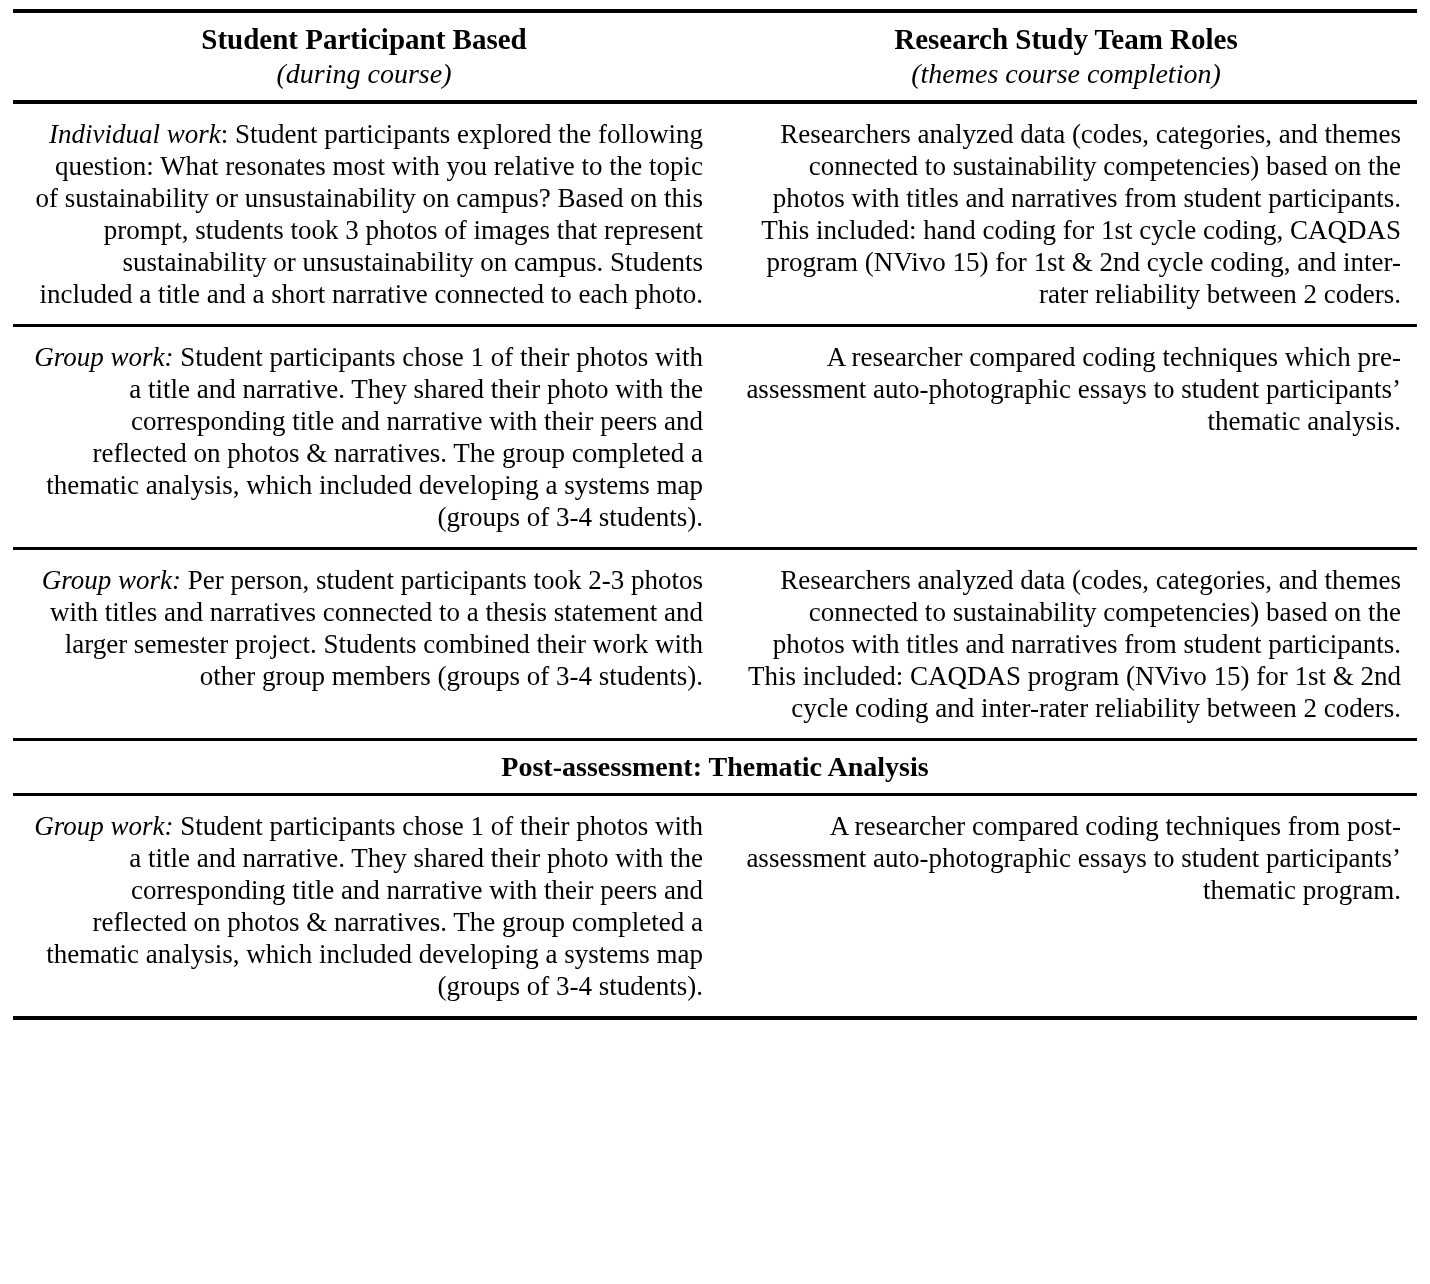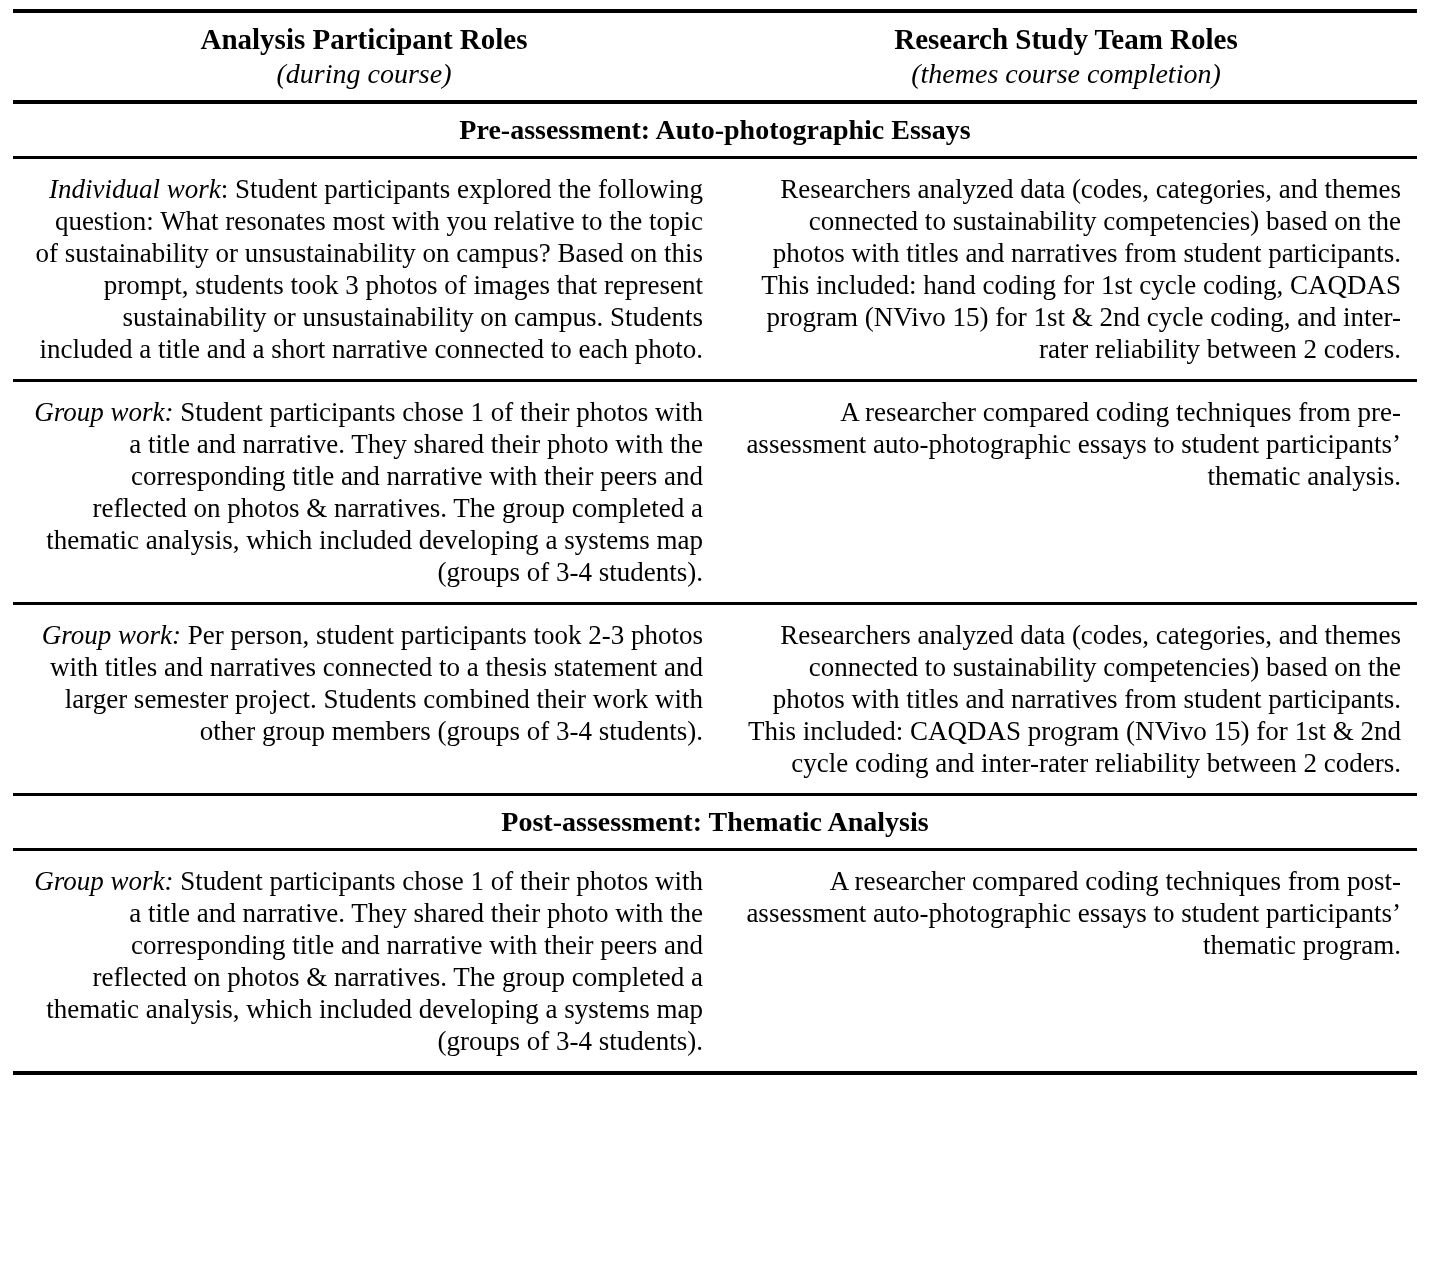--- a/index.html
+++ b/index.html
@@ -61,41 +61,38 @@
 
 <div class="page">
   <table class="roles-table">
     <colgroup>
         <col>
         <col>
       </colgroup>
     <thead>
       <tr class="header-row">
         <th>
-          <div class="col-title">Analysis Participant Roles</div>
+          <div class="col-title">Student Participant Based</div>
           <div class="col-subtitle">(during course)</div>
         </th>
         <th>
           <div class="col-title">Research Study Team Roles</div>
           <div class="col-subtitle">(themes course completion)</div>
         </th>
       </tr>
     </thead>
     <tbody>
-      <tr class="section-row">
-        <td colspan="2">Pre-assessment: Auto-photographic Essays</td>
-      </tr>
       <tr class="body-row">
         <td class="left-cell"><span class="lead">Individual work</span><span>: Student participants explored the following question: What resonates most with you relative to the topic of sustainability or unsustainability on campus? Based on this prompt, students took 3 photos of images that represent sustainability or unsustainability on campus. Students included a title and a short narrative connected to each photo.</span></td>
         <td class="right-cell"><span>Researchers analyzed data (codes, categories, and themes connected to sustainability competencies) based on the photos with titles and narratives from student participants. This included: hand coding for 1st cycle coding, CAQDAS program (NVivo 15) for 1st &amp; 2nd cycle coding, and inter-rater reliability between 2 coders.</span></td>
       </tr>
 
       <tr class="body-row">
         <td class="left-cell"><span class="lead">Group work:</span><span> Student participants chose 1 of their photos with a title and narrative. They shared their photo with the corresponding title and narrative with their peers and reflected on photos &amp; narratives. The group completed a thematic analysis, which included developing a systems map (groups of 3-4 students).</span></td>
-        <td class="right-cell"><span>A researcher compared coding techniques from pre-assessment auto-photographic essays to student participants’ thematic analysis.</span></td>
+        <td class="right-cell"><span>A researcher compared coding techniques which pre-assessment auto-photographic essays to student participants’ thematic analysis.</span></td>
       </tr>
 
       <tr class="body-row">
         <td class="left-cell"><span class="lead">Group work:</span><span> Per person, student participants took 2-3 photos with titles and narratives connected to a thesis statement and larger semester project. Students combined their work with other group members (groups of 3-4 students).</span></td>
         <td class="right-cell"><span>Researchers analyzed data (codes, categories, and themes connected to sustainability competencies) based on the photos with titles and narratives from student participants. This included: CAQDAS program (NVivo 15) for 1st &amp; 2nd cycle coding and inter-rater reliability between 2 coders.</span></td>
       </tr>
 
       <tr class="section-row">
         <td colspan="2">Post-assessment: Thematic Analysis</td>
       </tr>

